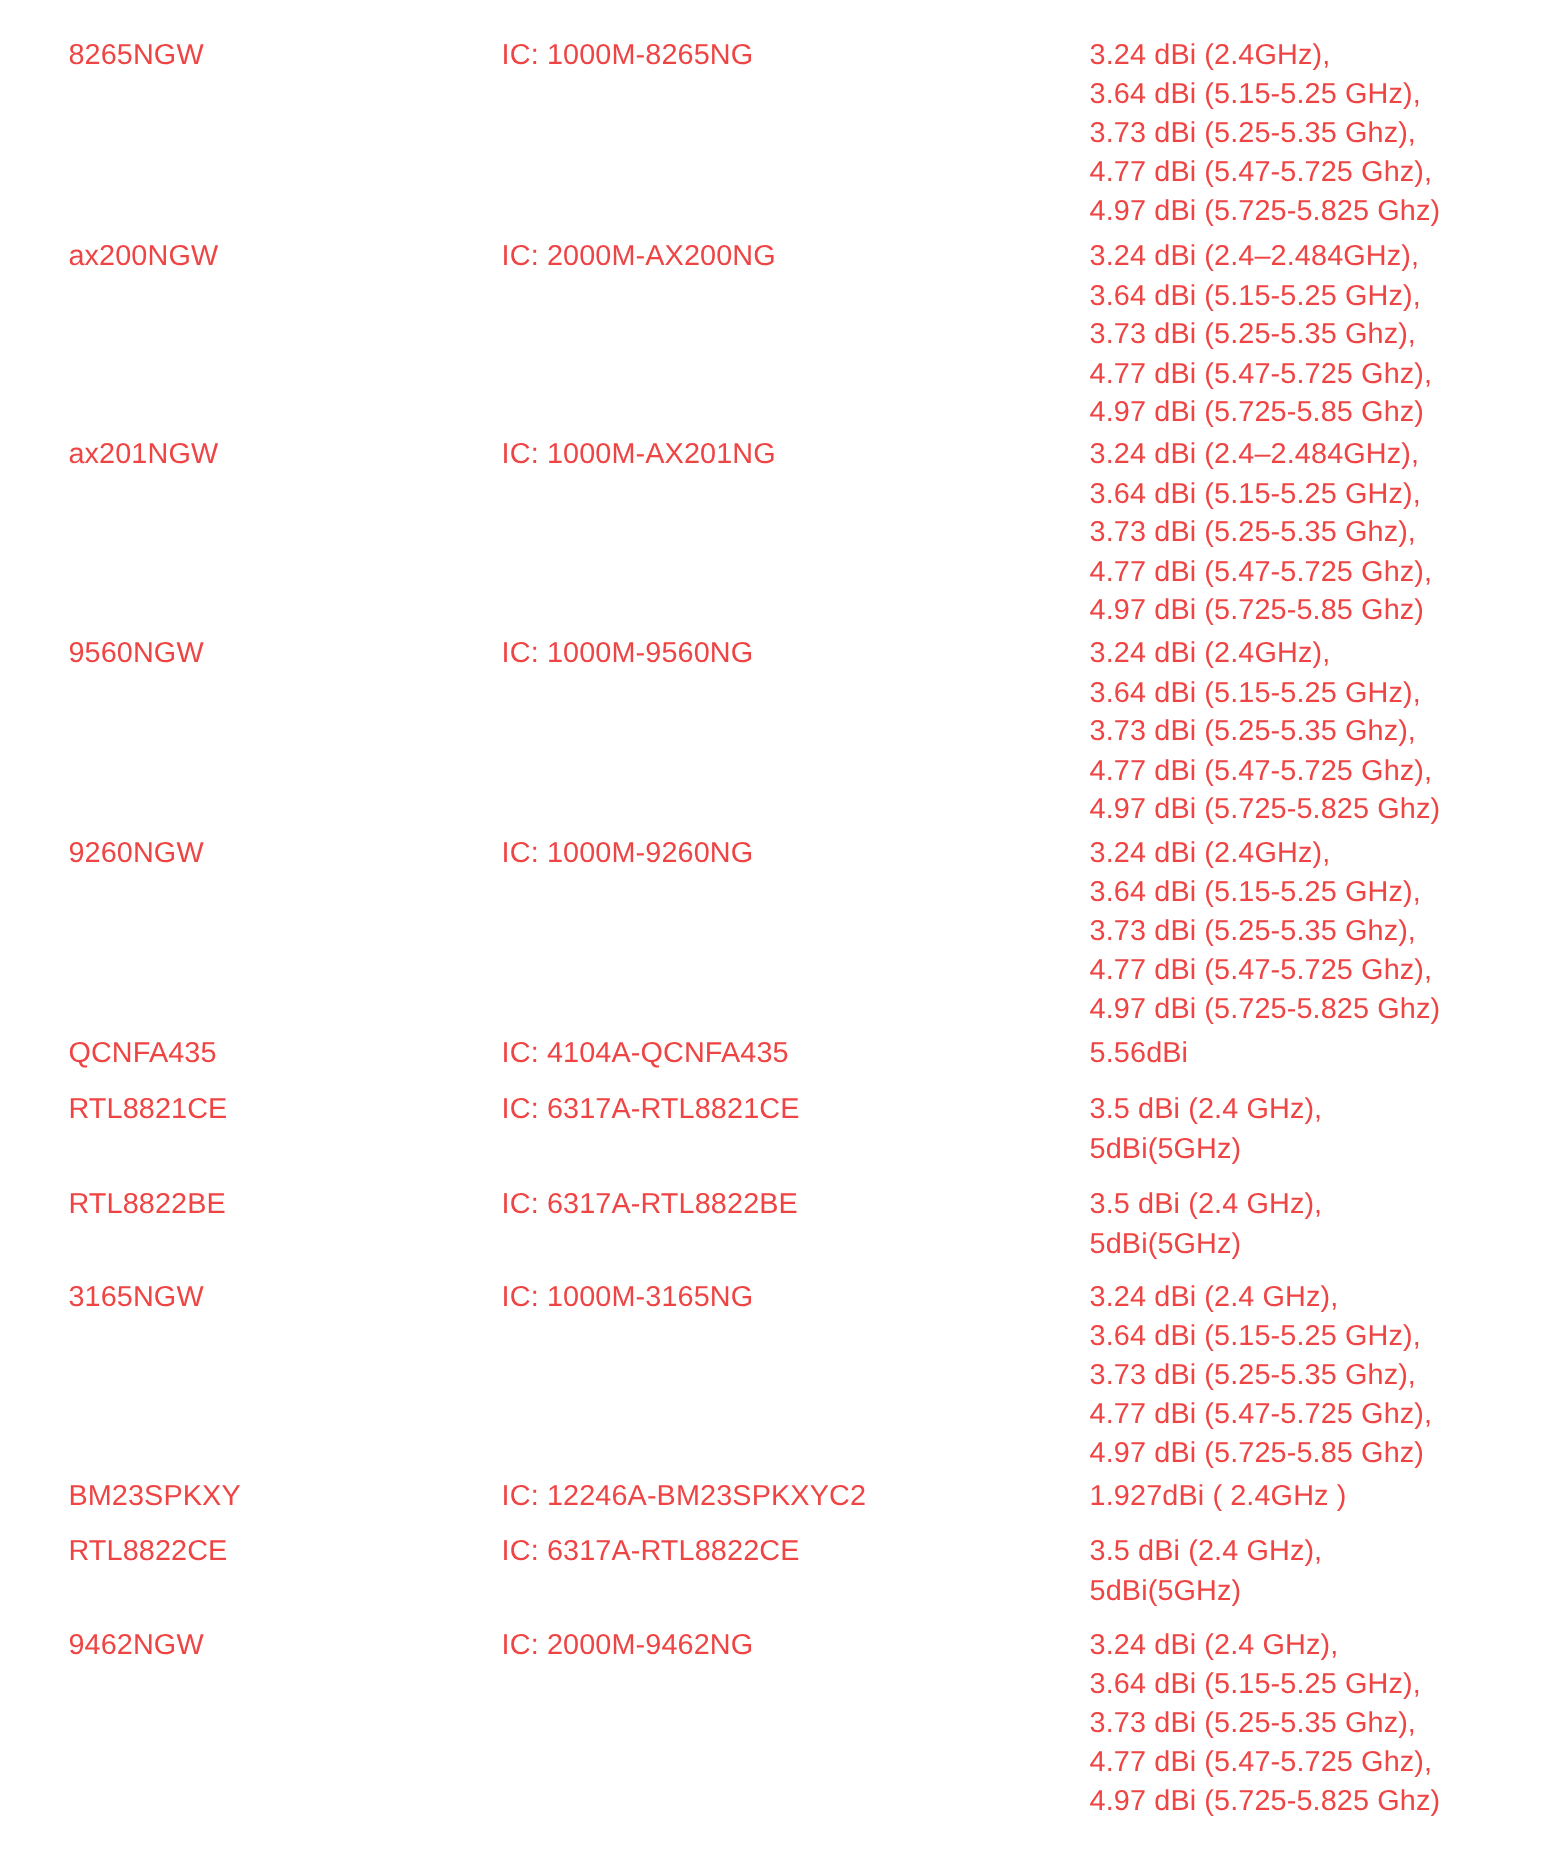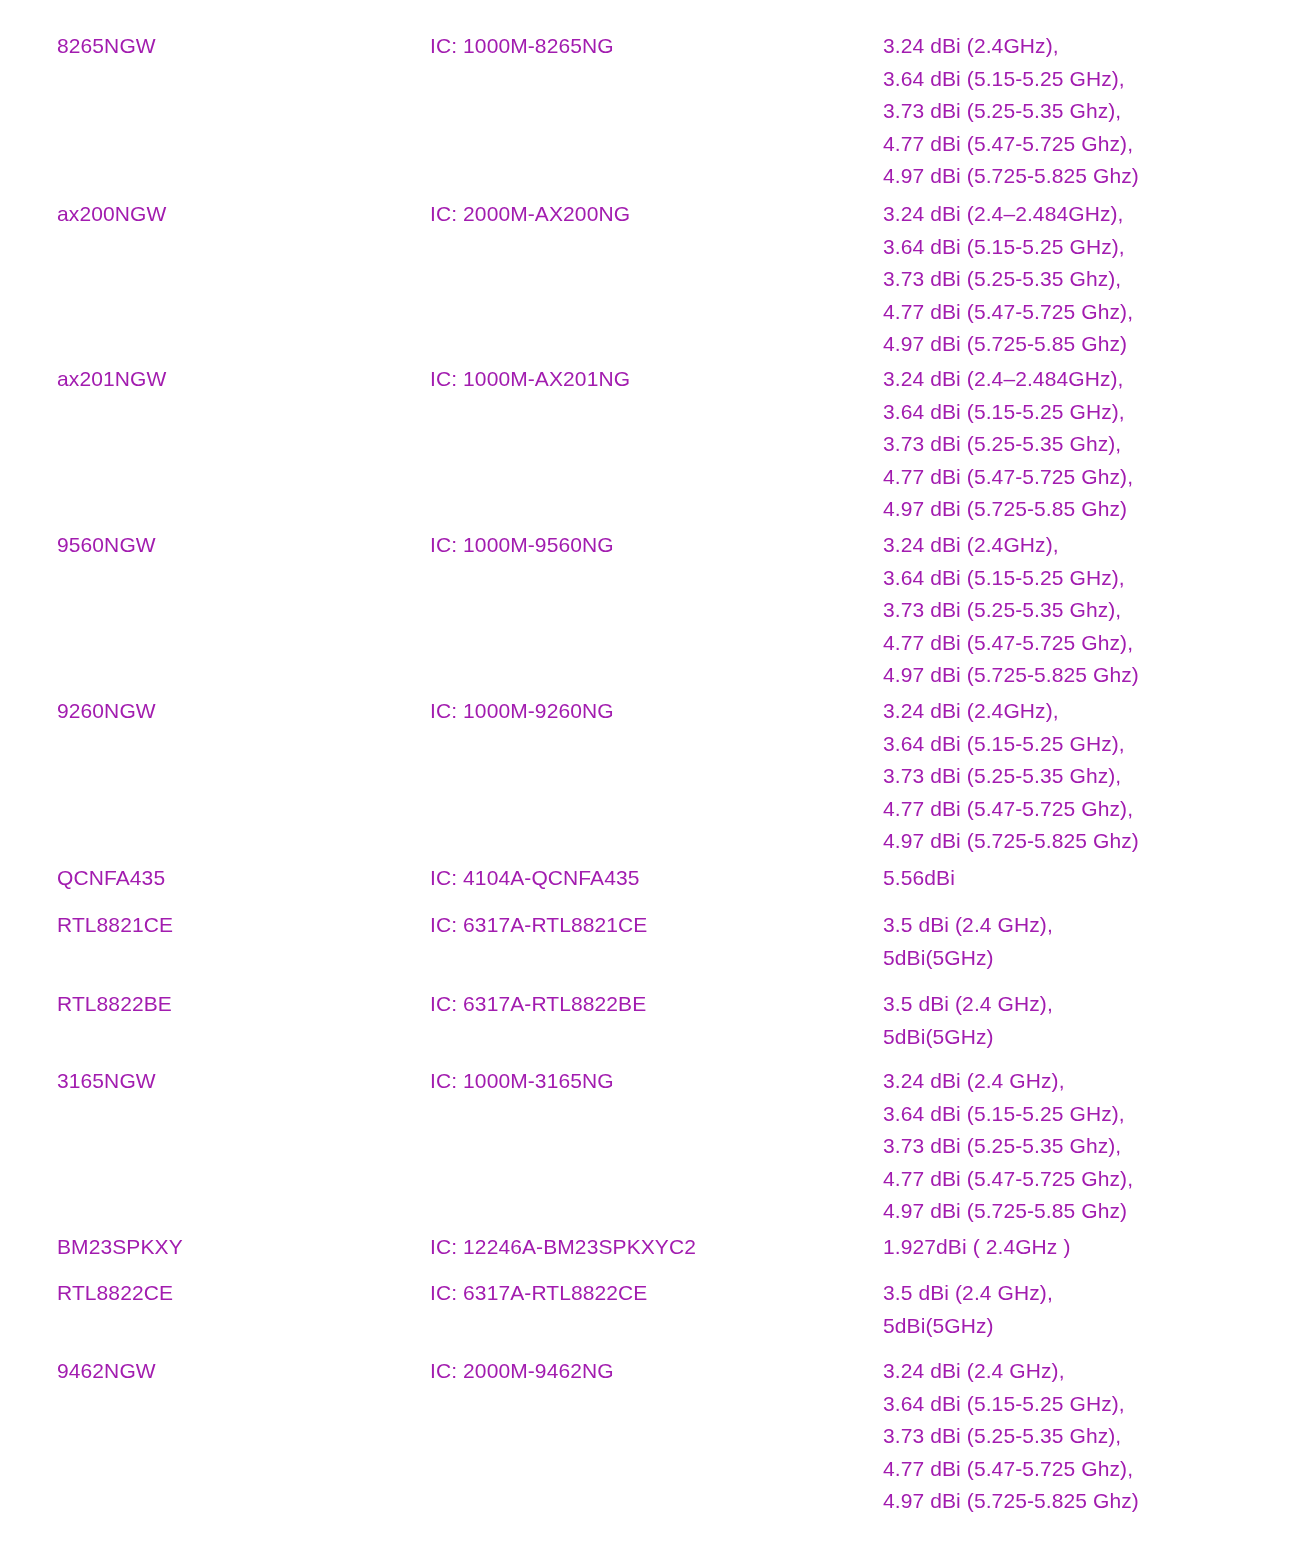--- a/index.html
+++ b/index.html
@@ -27,37 +27,36 @@
     width: 1290px;
   }
   .row {
     position: absolute;
     left: 0;
     width: 1290px;
   }
   .cell {
     position: absolute;
     top: 0;
-    font-size: 21px;
+    font-size: 24px;
     line-height: 32.5px;
-    color: #a21caf;
+    color: #ef4444;
     white-space: pre-line;
     letter-spacing: 0.1px;
   }
   .c-model {
     left: 57px;
     width: 350px;
   }
   .c-ic {
     left: 418px;
     width: 470px;
-    margin-left: 12px;
   }
   .c-gain {
-    left: 883px;
+    left: 908px;
     width: 360px;
   }
 </style>
 </head>
 <body>
 
 <div class="page">
   <div class="rows" id="rows-container">
       <div class="row" style="top: 30px;">
         <div class="cell c-model">8265NGW</div>

